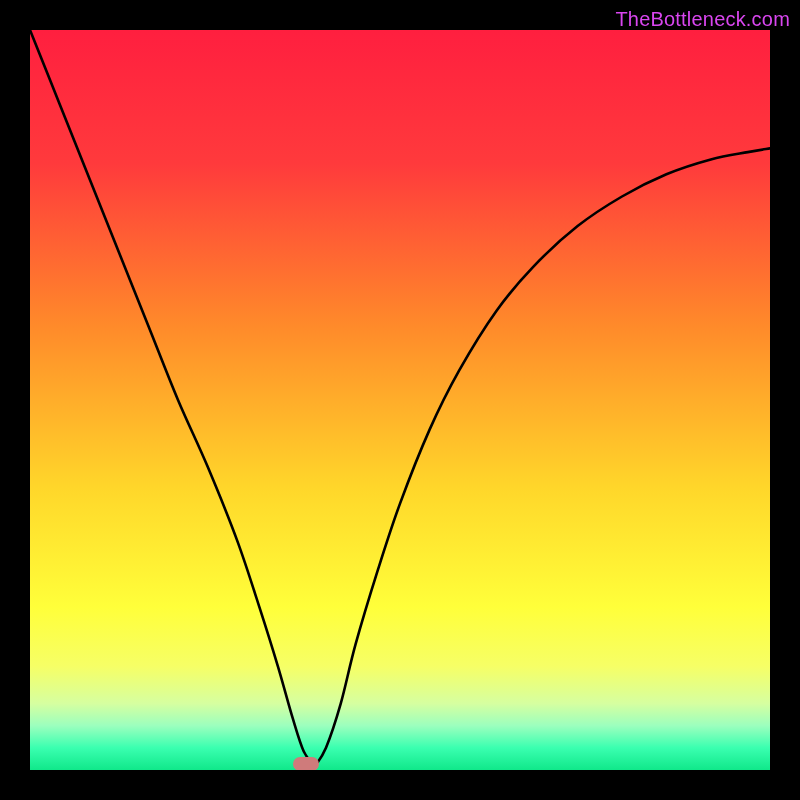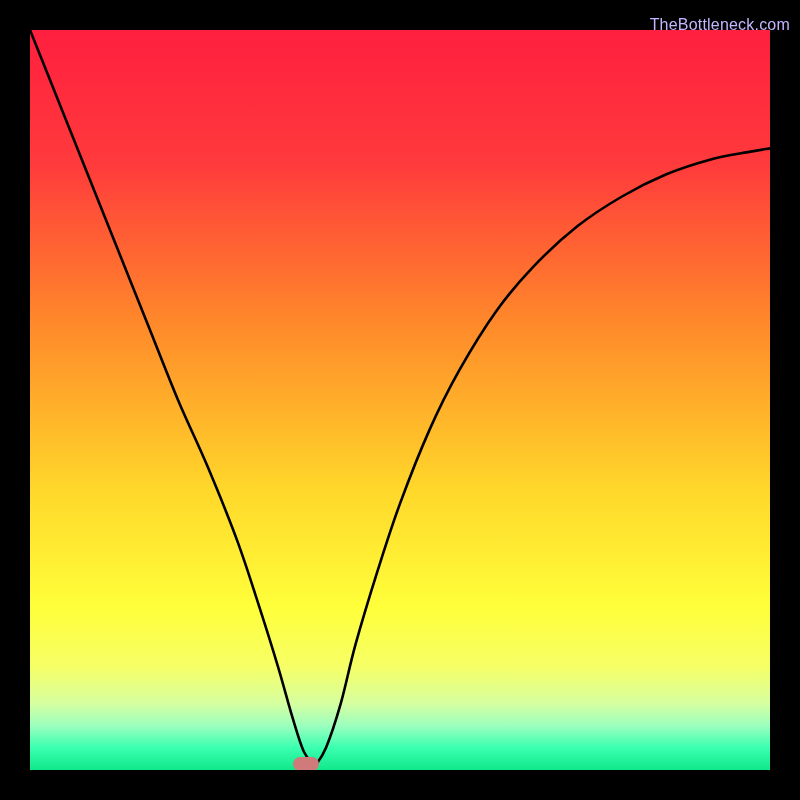--- a/index.html
+++ b/index.html
@@ -23,24 +23,24 @@
     width: 740px;
     height: 740px;
     overflow: hidden;
   }
   .gradient {
     position: absolute;
     inset: 0;
   }
   .watermark {
     position: absolute;
-    top: 16px;
+    top: 8px;
     right: 10px;
-    color: #c4b5fd;
-    font-size: 16px;
+    color: #d946ef;
+    font-size: 20px;
     font-weight: 500;
     letter-spacing: 0.2px;
   }
   svg.curve {
     position: absolute;
     inset: 0;
   }
   .marker {
     position: absolute;
     width: 26px;

